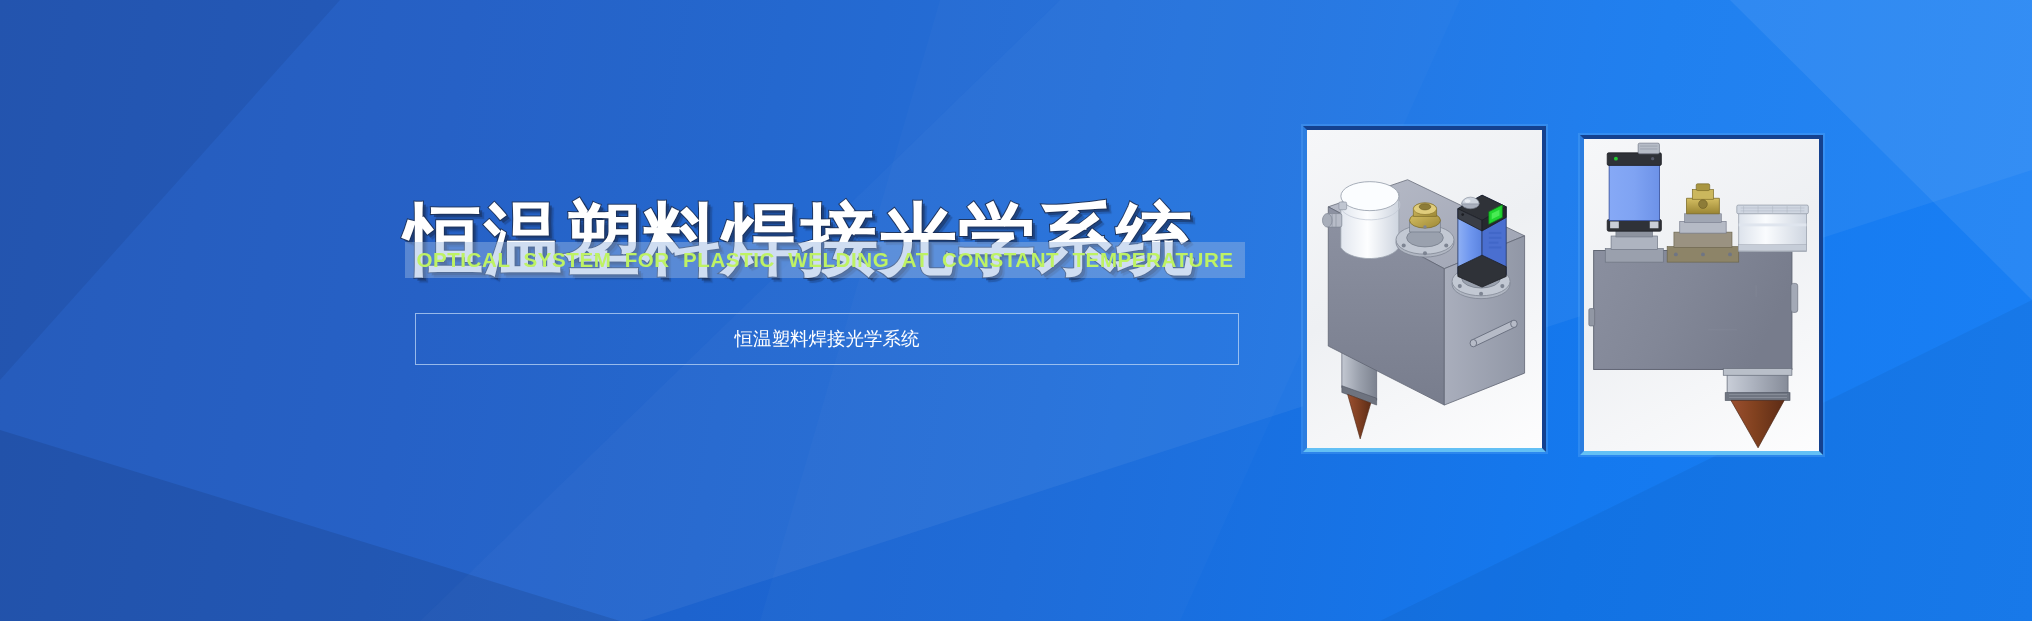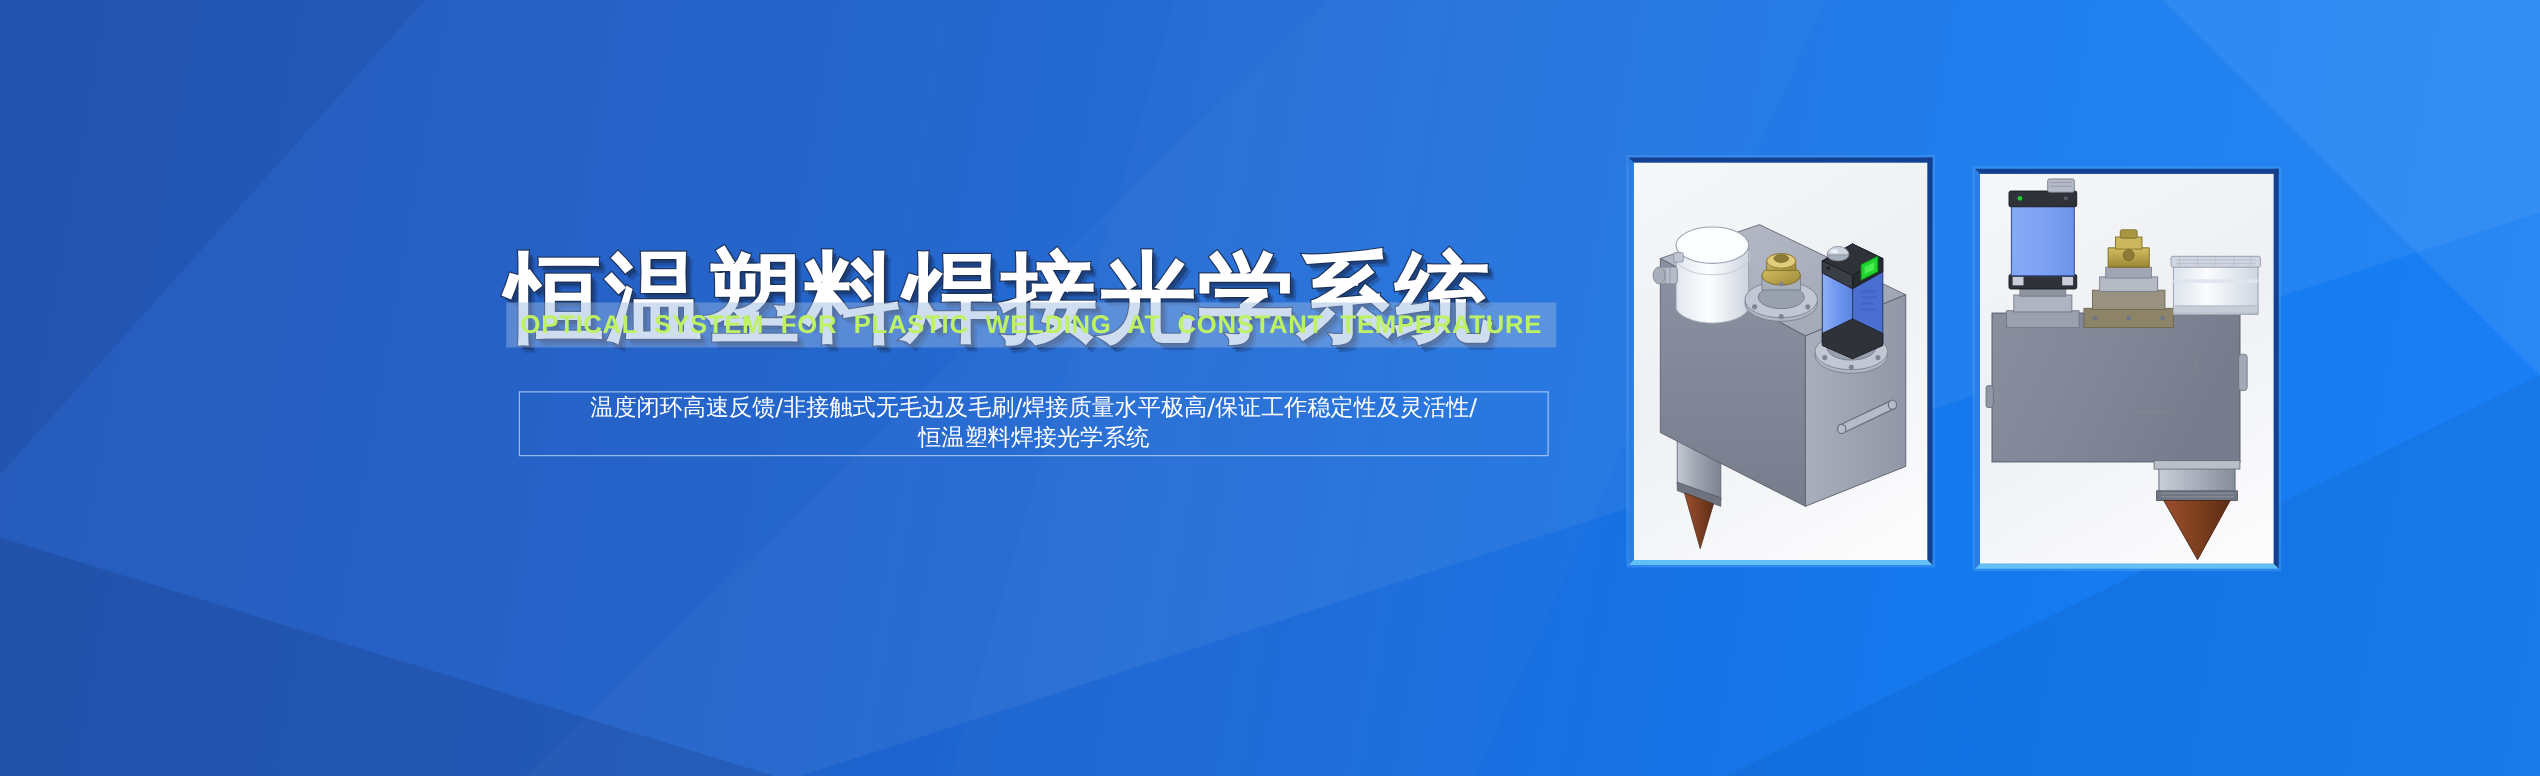--- a/index.html
+++ b/index.html
@@ -150,21 +150,20 @@
     </svg>
   </div>
 
   <div class="title-zone">
     <div class="title-cn">恒温塑料焊接光学系统</div>
     <div class="title-band"></div>
     <div class="title-en">OPTICAL SYSTEM FOR PLASTIC WELDING AT CONSTANT TEMPERATURE</div>
   </div>
 
   <div class="subtitle-box">
-    <div class="subtitle-line">温度闭环高速反馈/非接触式无毛边及毛刷/焊接质量水平极高/保证工作稳定性及灵活性/</div>
     <div class="subtitle-line">恒温塑料焊接光学系统</div>
   </div>
 
   <div class="panel panel-1">
     <svg viewBox="0 0 243 326" preserveAspectRatio="xMidYMid meet">
       <defs>
         <linearGradient id="bodyTop" x1="0" y1="0" x2="1" y2="0.6">
           <stop offset="0" stop-color="#b9bdc9"></stop>
             <stop offset="1" stop-color="#a2a7b6"></stop>
         </linearGradient>

